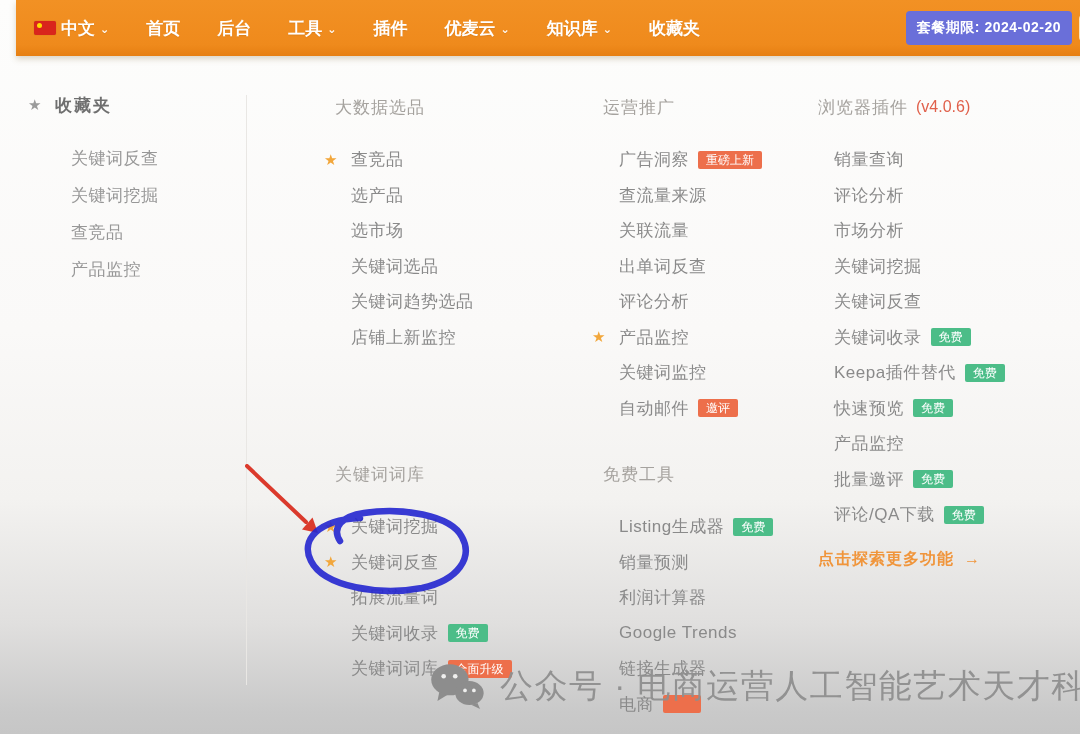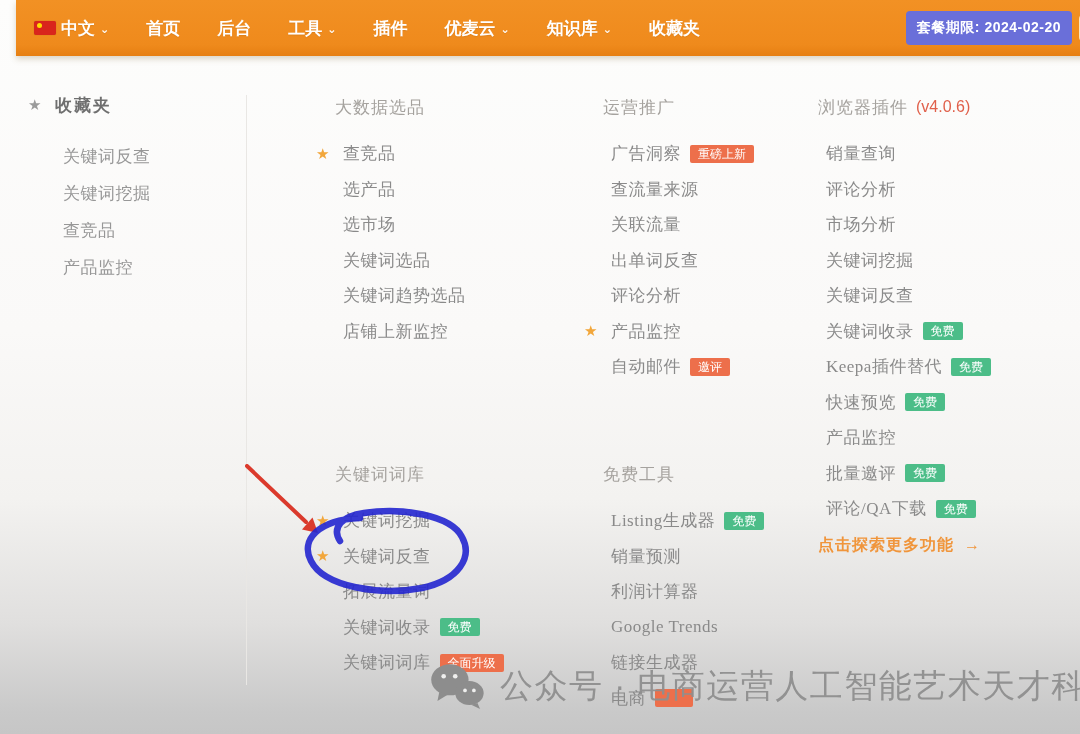--- a/index.html
+++ b/index.html
@@ -19,21 +19,21 @@
   .flag:before{content:"";position:absolute;left:3px;top:2px;width:5px;height:5px;background:#ffde00;border-radius:50%;}
   .plan-badge{position:absolute;right:24px;top:11px;background:#6a6fd9;color:#fff;font-size:14px;
               font-weight:700;padding:8px 11px;border-radius:4px;letter-spacing:.5px;}
   .nav-cutoff{position:absolute;right:-9px;top:13px;width:26px;height:30px;background:#fdf3d9;
               border-radius:6px;opacity:.85;}
 
   
   .section{position:absolute;}
   .section-title{height:38px;display:flex;align-items:center;font-size:17px;color:#a5a29e;letter-spacing:1px;margin-bottom:10px;}
   .ver{color:#e0604b;margin-left:8px;font-size:16px;letter-spacing:0;}
-  ul.menu{list-style:none;margin:8px;padding:0;font-family:Liberation Serif, serif;}
+  ul.menu{list-style:none;margin:16px;padding:0;}
   ul.menu li{height:35.5px;display:flex;align-items:center;cursor:pointer;}
   .star-slot{width:27px;font-size:15px;color:#f2a73c;flex:0 0 27px;}
   .star-slot.gray{color:#9b9b9b;}
   .lbl{font-size:17px;color:#8a8a8a;letter-spacing:.5px;white-space:nowrap;}
   .sidebar .lbl{color:#979797;}
   .sidebar-title{display:flex;align-items:center;height:38px;margin-bottom:14px;}
   .sidebar-title .lbl{color:#6f6f6f;font-weight:700;letter-spacing:2px;}
   .sidebar ul.menu{padding-left:27px;}
   .sidebar ul.menu li{height:37px;}
 
@@ -193,20 +193,24 @@
           <span class="star-slot"></span>
           <span class="lbl">出单词反查</span>
         </li>
       <li>
           <span class="star-slot"></span>
           <span class="lbl">评论分析</span>
         </li>
       <li>
           <span class="star-slot">★</span>
           <span class="lbl">产品监控</span>
+        </li>
+      <li>
+          <span class="star-slot"></span>
+          <span class="lbl">关键词监控</span>
         </li>
       <li>
           <span class="star-slot"></span>
           <span class="lbl">自动邮件</span>
           <span class="badge badge-orange">邀评</span>
         </li>
     </ul>
   </div>
 
   <div class="section" style="left:576px;top:455px;">

